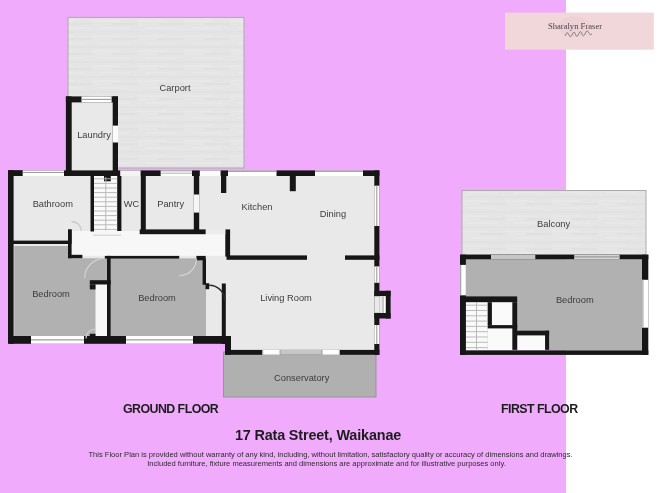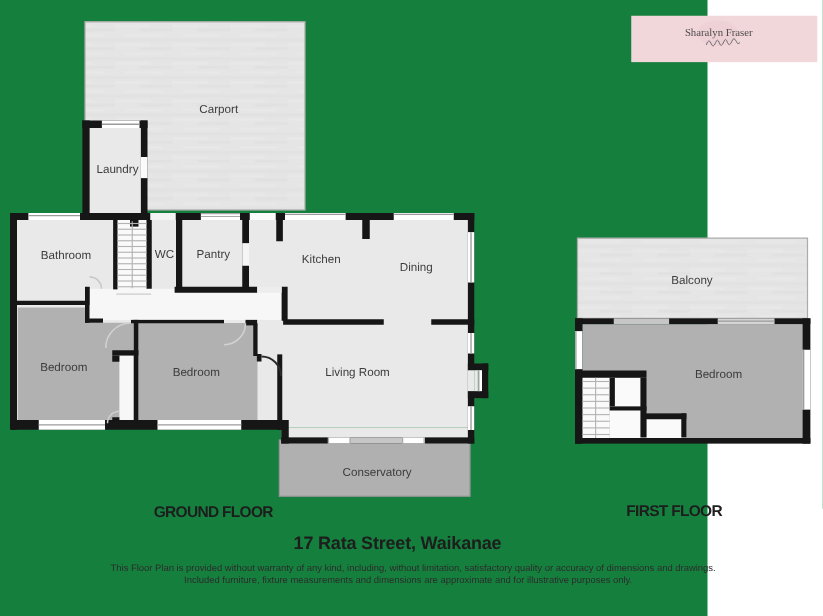--- a/index.html
+++ b/index.html
@@ -1,16 +1,16 @@
 <!DOCTYPE html>
 <html><head>
 <meta charset="utf-8">
 <style>
 html,body{margin:0;padding:0;background:#ffffff;}
-#page{position:relative;width:566px;height:493px;background:#15803d;font-family:"Liberation Sans",sans-serif;}
+#page{position:relative;width:566px;height:493px;background:#f0abfc;font-family:"Liberation Sans",sans-serif;}
 svg{position:absolute;left:0;top:0;}
 .rl{font-family:"Liberation Sans",sans-serif;font-size:9.3px;fill:#3c3c3c;}
 .ttl{font-family:"Liberation Sans",sans-serif;font-size:12.4px;font-weight:bold;fill:#1d1d1d;letter-spacing:-0.55px;}
 .addr{font-family:"Liberation Sans",sans-serif;font-size:14.4px;font-weight:bold;fill:#1d1d1d;letter-spacing:-0.15px;}
 .disc{font-family:"Liberation Sans",sans-serif;font-size:7.55px;fill:#2c2c2c;}
 </style>
 </head>
 <body>
 <div id="page">
 <svg width="658" height="493" viewBox="0 0 658 493">

